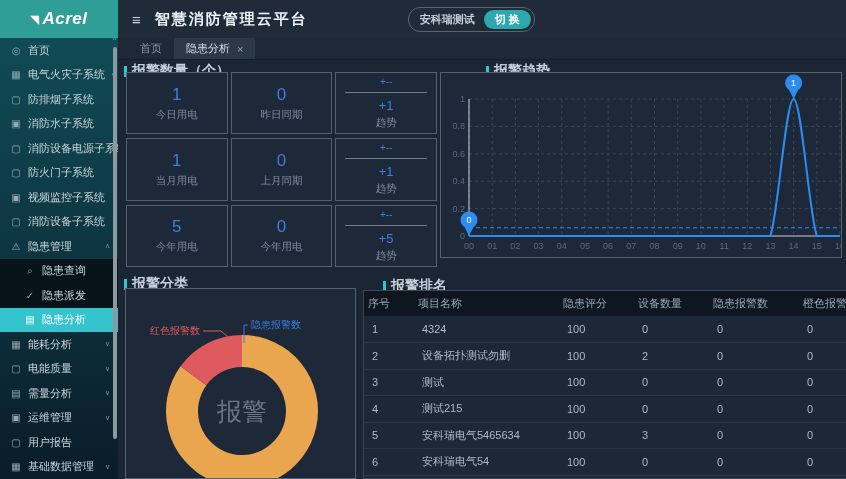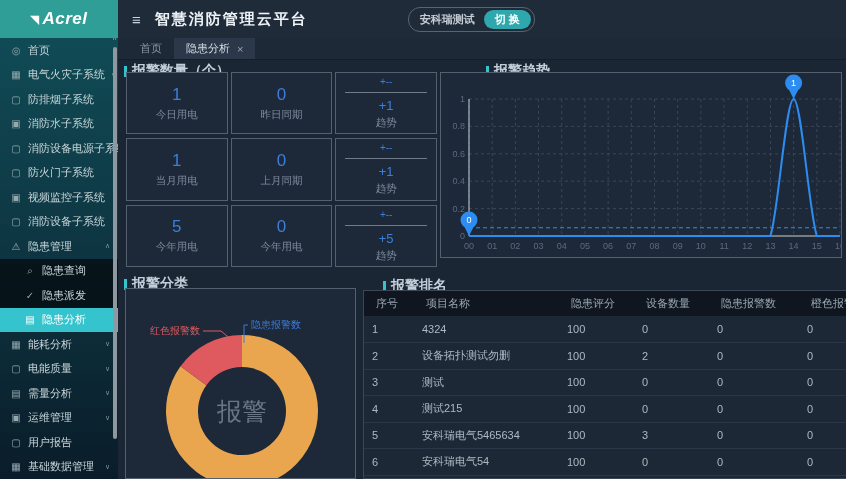--- a/index.html
+++ b/index.html
@@ -47,21 +47,21 @@
   .card .lbl { color:#7D8B9C; font-size:10.5px; }
   .card .ttop { color:#3D7EDB; font-size:10px; }
   .card .tdiv { width:82%; height:1px; background:#717B8A; margin:2px 0; }
   .card .tnum { color:#3D7EDB; font-size:13px; }
 
   .trend-panel { position:absolute; left:322px; top:34px; width:402px; height:186px; background:#1D2939; border:1px solid #55606F; }
   .donut-panel { position:absolute; left:7px; top:250px; width:231px; height:191px; background:#1D2939; border:1px solid #55606F; overflow:hidden; }
 
   .rank-panel { position:absolute; left:245px; top:252px; width:483px; height:189px; overflow:hidden; border:1px solid #3C4656; border-right:none; background:#1C2836; }
   table { border-collapse:collapse; table-layout:fixed; width:560px; font-size:11px; }
-  th { background:#10161F; color:#9AA7B5; font-weight:normal; text-align:left; height:25px; padding:0 12px; }
+  th { background:#10161F; color:#9AA7B5; font-weight:normal; text-align:left; height:25px; padding:0 4px; }
   td { color:#AEB9C6; height:26.5px; padding:0 8px; border-bottom:1px solid #2A3749; }
 </style>
 </head>
 <body>
 
 <div class="header">
   <div class="logo">
     <span class="mark">◥</span>
     <span>Acrel</span>
   </div>

